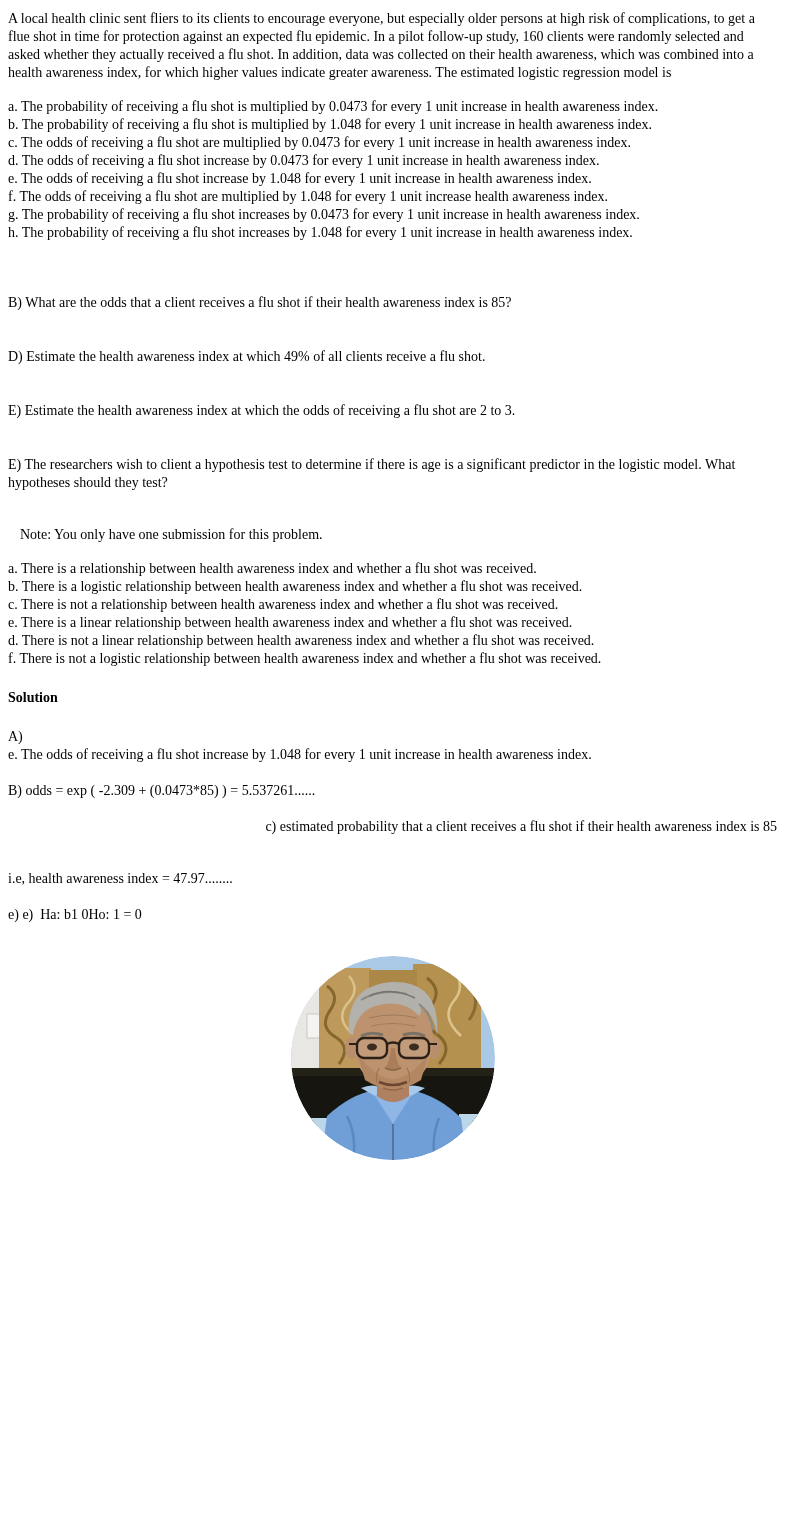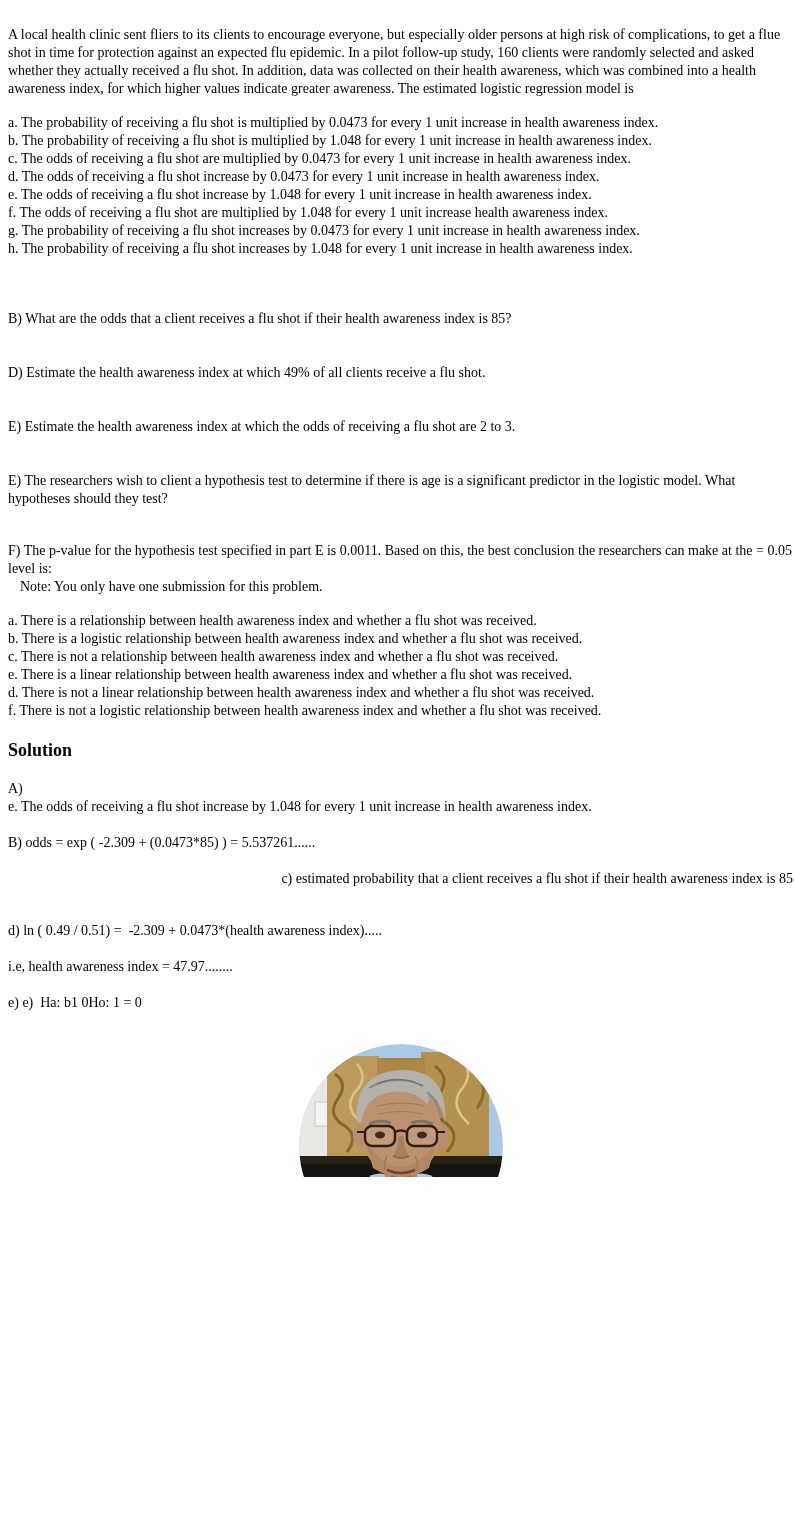--- a/index.html
+++ b/index.html
@@ -1,40 +1,40 @@
 <!DOCTYPE html>
 <html><head>
 <meta charset="utf-8">
 <style>
   html, body { margin:0; padding:0; background:#ffffff; }
   .page {
     position:relative;
     width:794px; height:1161px;
-    margin:16px auto;
+    margin:0 auto;
     background:#ffffff;
     font-family:"Liberation Serif", serif;
     font-size:14px;
     line-height:18px;
     color:#000000;
     box-sizing:border-box;
-    padding:10px 1px 0 8px;
+    padding:10px 17px 0 8px;
     overflow:hidden;
   }
   .para { margin:0; white-space:pre-wrap; }
   .intro { margin-bottom:16px; }
   .opt-list { margin-bottom:52px; }
   .opt-list-f { margin-bottom:20px; }
   .opt-line { white-space:pre-wrap; }
   .q { margin:0 0 36px 0; }
   .q-wrap { margin:0 0 34px 0; }
   .f-note { padding-left:12px; white-space:pre-wrap; }
   .f-block { margin-bottom:16px; }
   .sol-heading {
     font-weight:bold;
-    font-size:18px;
+    font-size:14px;
     line-height:20px;
     margin:0 0 20px 0;
   }
   .sol-line { margin:0; white-space:pre-wrap; }
   .mb18 { margin-bottom:18px; }
   .mb34 { margin-bottom:34px;text-align:right; }
   .photo-wrap {
     width:204px; height:204px;
     margin:32px auto 0 auto;
     border-radius:50%;
@@ -70,41 +70,39 @@
     <div class="opt-line">g. The probability of receiving a flu shot increases by 0.0473 for every 1 unit increase in health awareness index.</div>
     <div class="opt-line">h. The probability of receiving a flu shot increases by 1.048 for every 1 unit increase in health awareness index.</div>
   </div>
 
   <p class="para q">B) What are the odds that a client receives a flu shot if their health awareness index is 85?</p>
   <p class="para q">D) Estimate the health awareness index at which 49% of all clients receive a flu shot.</p>
   <p class="para q">E) Estimate the health awareness index at which the odds of receiving a flu shot are 2 to 3.</p>
   <p class="para q-wrap">E) The researchers wish to client a hypothesis test to determine if there is age is a significant predictor in the logistic model. What hypotheses should they test?</p>
 
   <div class="f-block">
-    <p class="para">F) The p-value for the hypothesis test specified in part E is 0.0011. Based on this, the best conclusion the researchers can make at the = 0.05 level is:</p>
     <p class="para f-note">Note: You only have one submission for this problem.</p>
   </div>
 
   <div class="opt-list-f">
     <div class="opt-line">a. There is a relationship between health awareness index and whether a flu shot was received.</div>
     <div class="opt-line">b. There is a logistic relationship between health awareness index and whether a flu shot was received.</div>
     <div class="opt-line">c. There is not a relationship between health awareness index and whether a flu shot was received.</div>
     <div class="opt-line">e. There is a linear relationship between health awareness index and whether a flu shot was received.</div>
     <div class="opt-line">d. There is not a linear relationship between health awareness index and whether a flu shot was received.</div>
     <div class="opt-line">f. There is not a logistic relationship between health awareness index and whether a flu shot was received.</div>
   </div>
 
   <h2 class="sol-heading">Solution</h2>
 
   <div>
     <p class="sol-line">A)</p>
     <p class="sol-line mb18">e. The odds of receiving a flu shot increase by 1.048 for every 1 unit increase in health awareness index.</p>
     <p class="sol-line mb18">B) odds = exp ( -2.309 + (0.0473*85) ) = 5.537261......</p>
     <p class="sol-line mb34">c) estimated probability that a client receives a flu shot if their health awareness index is 85</p>
-    <p class="sol-line mb18">d) ln ( 0.49 / 0.51) =  -2.309 + 0.0473*(health awareness index).....</p>
     <p class="sol-line mb18">i.e, health awareness index = 47.97........</p>
     <p class="sol-line">e) e)  Ha: b1 0Ho: 1 = 0</p>
   </div>
 
   <div class="photo-wrap">
     <svg width="204" height="204" viewBox="0 0 204 204">
       <defs>
         <clipPath id="circleClip">
             <circle cx="102" cy="102" r="102"></circle>
           </clipPath>

